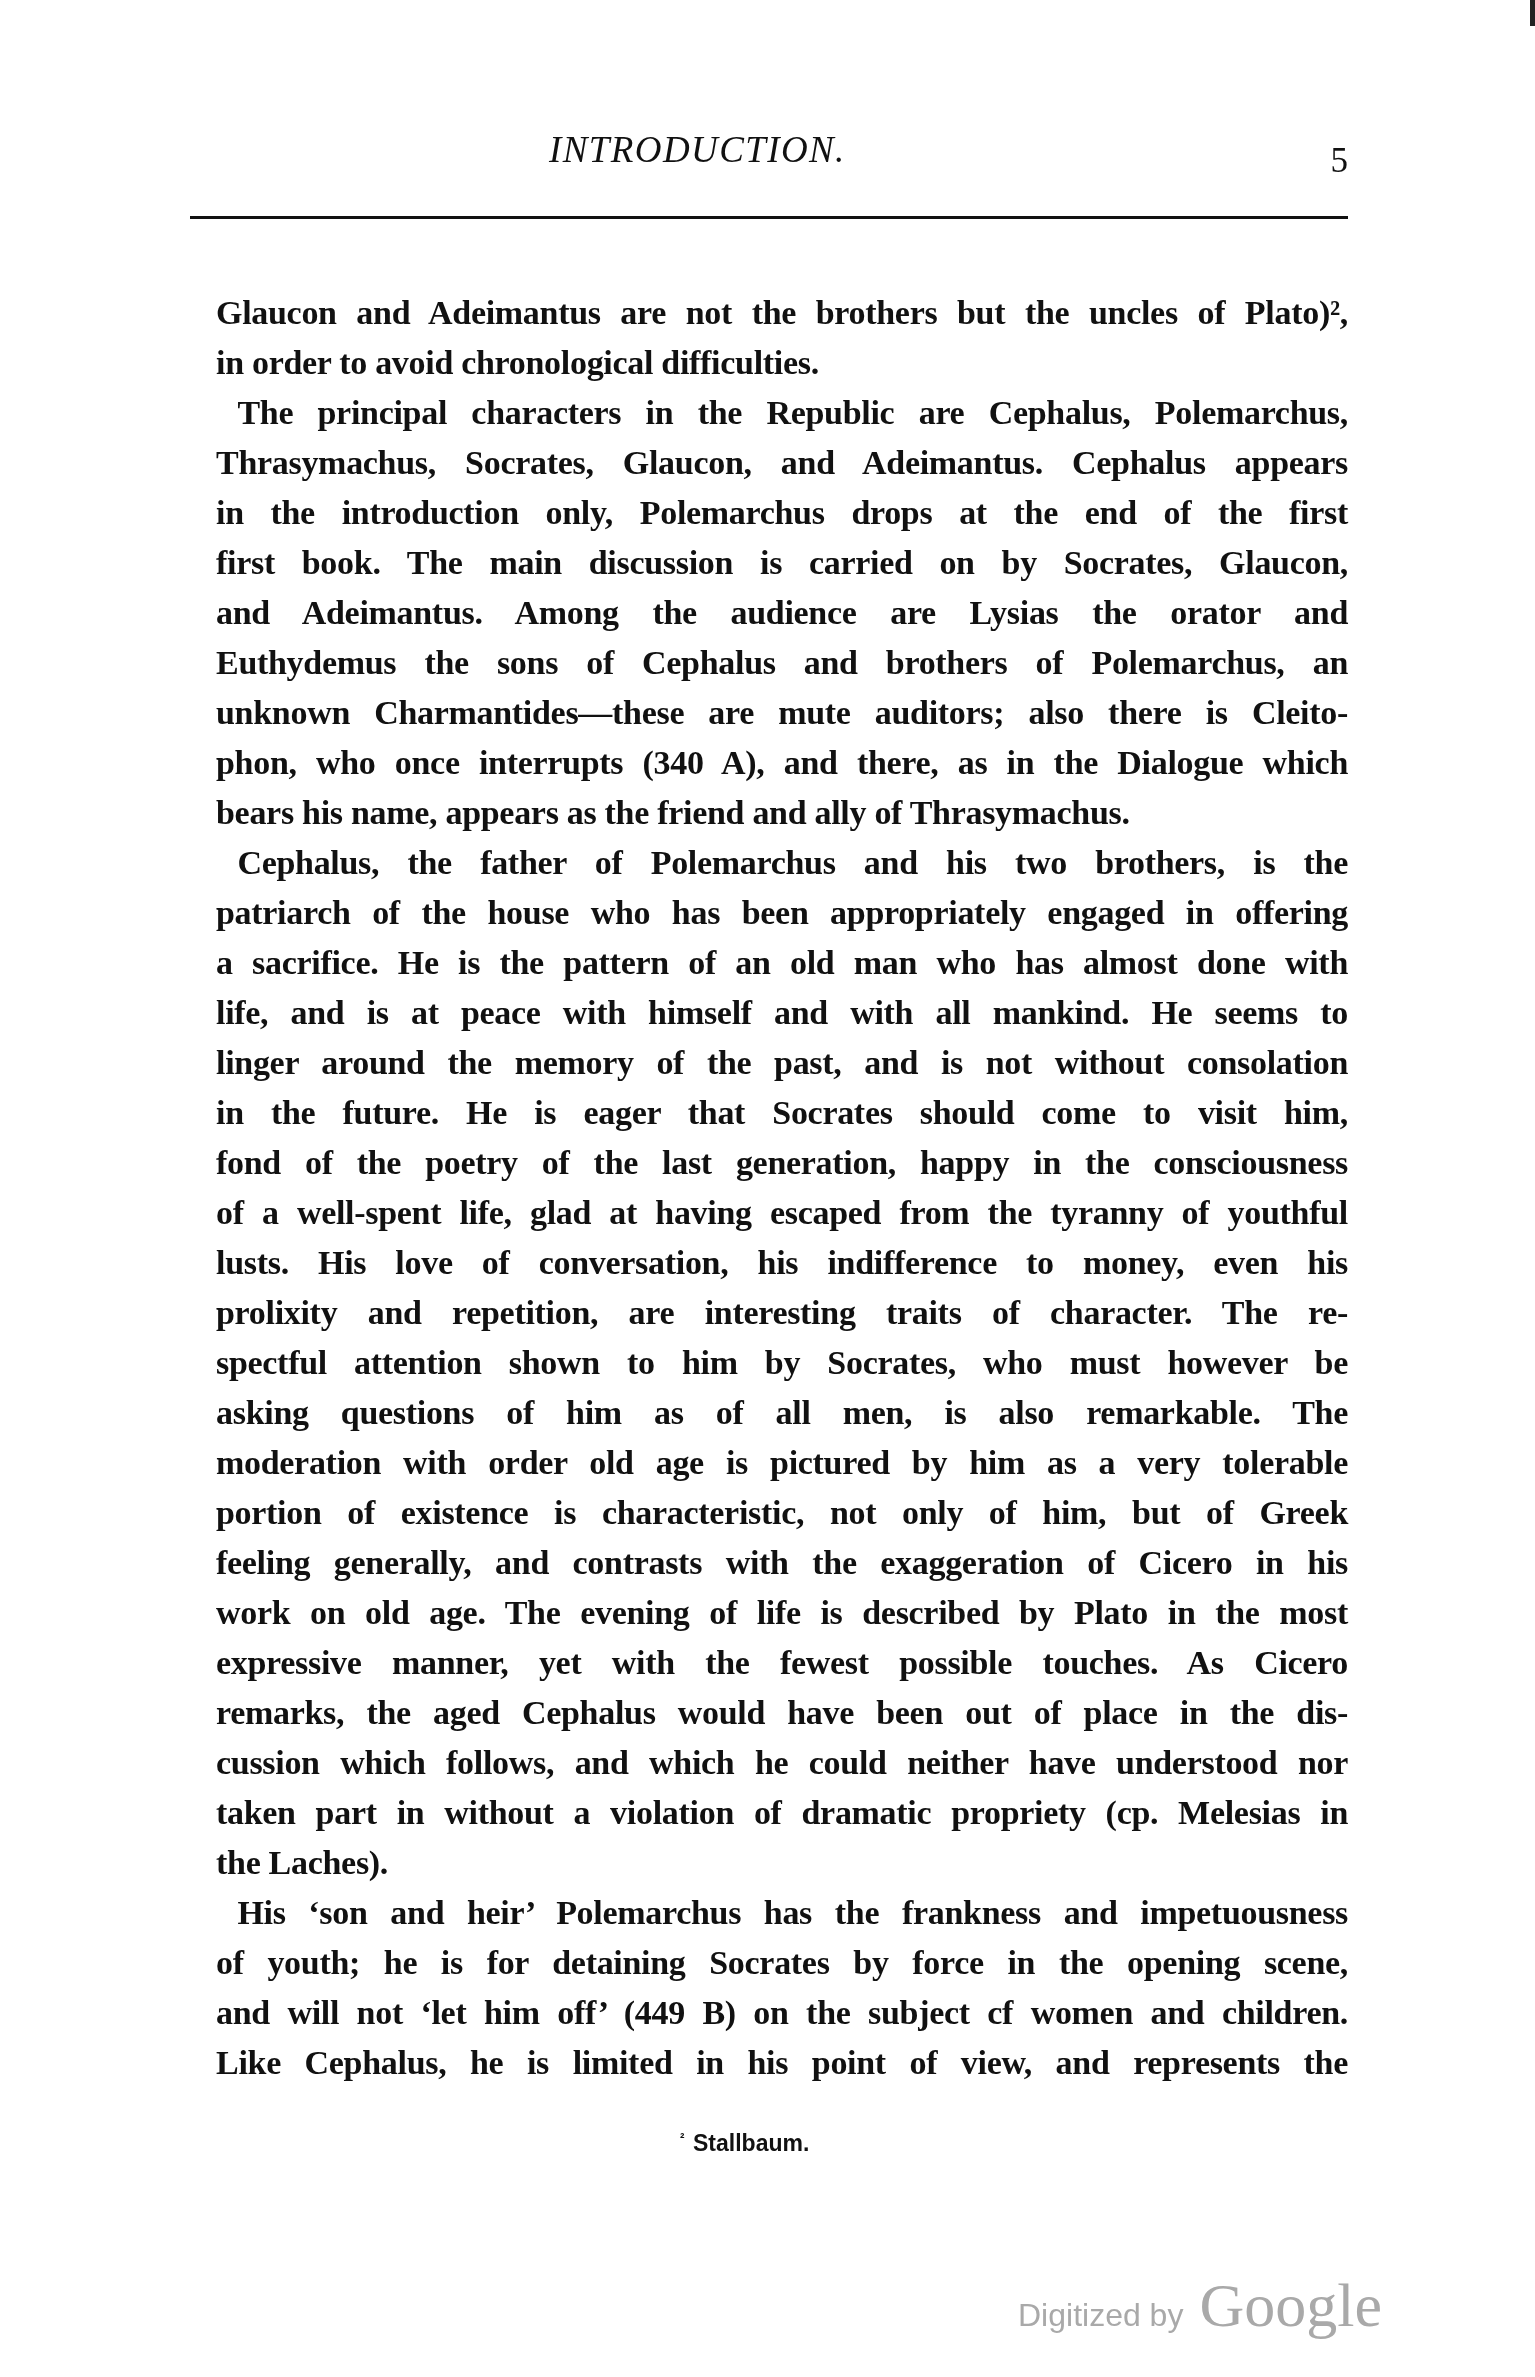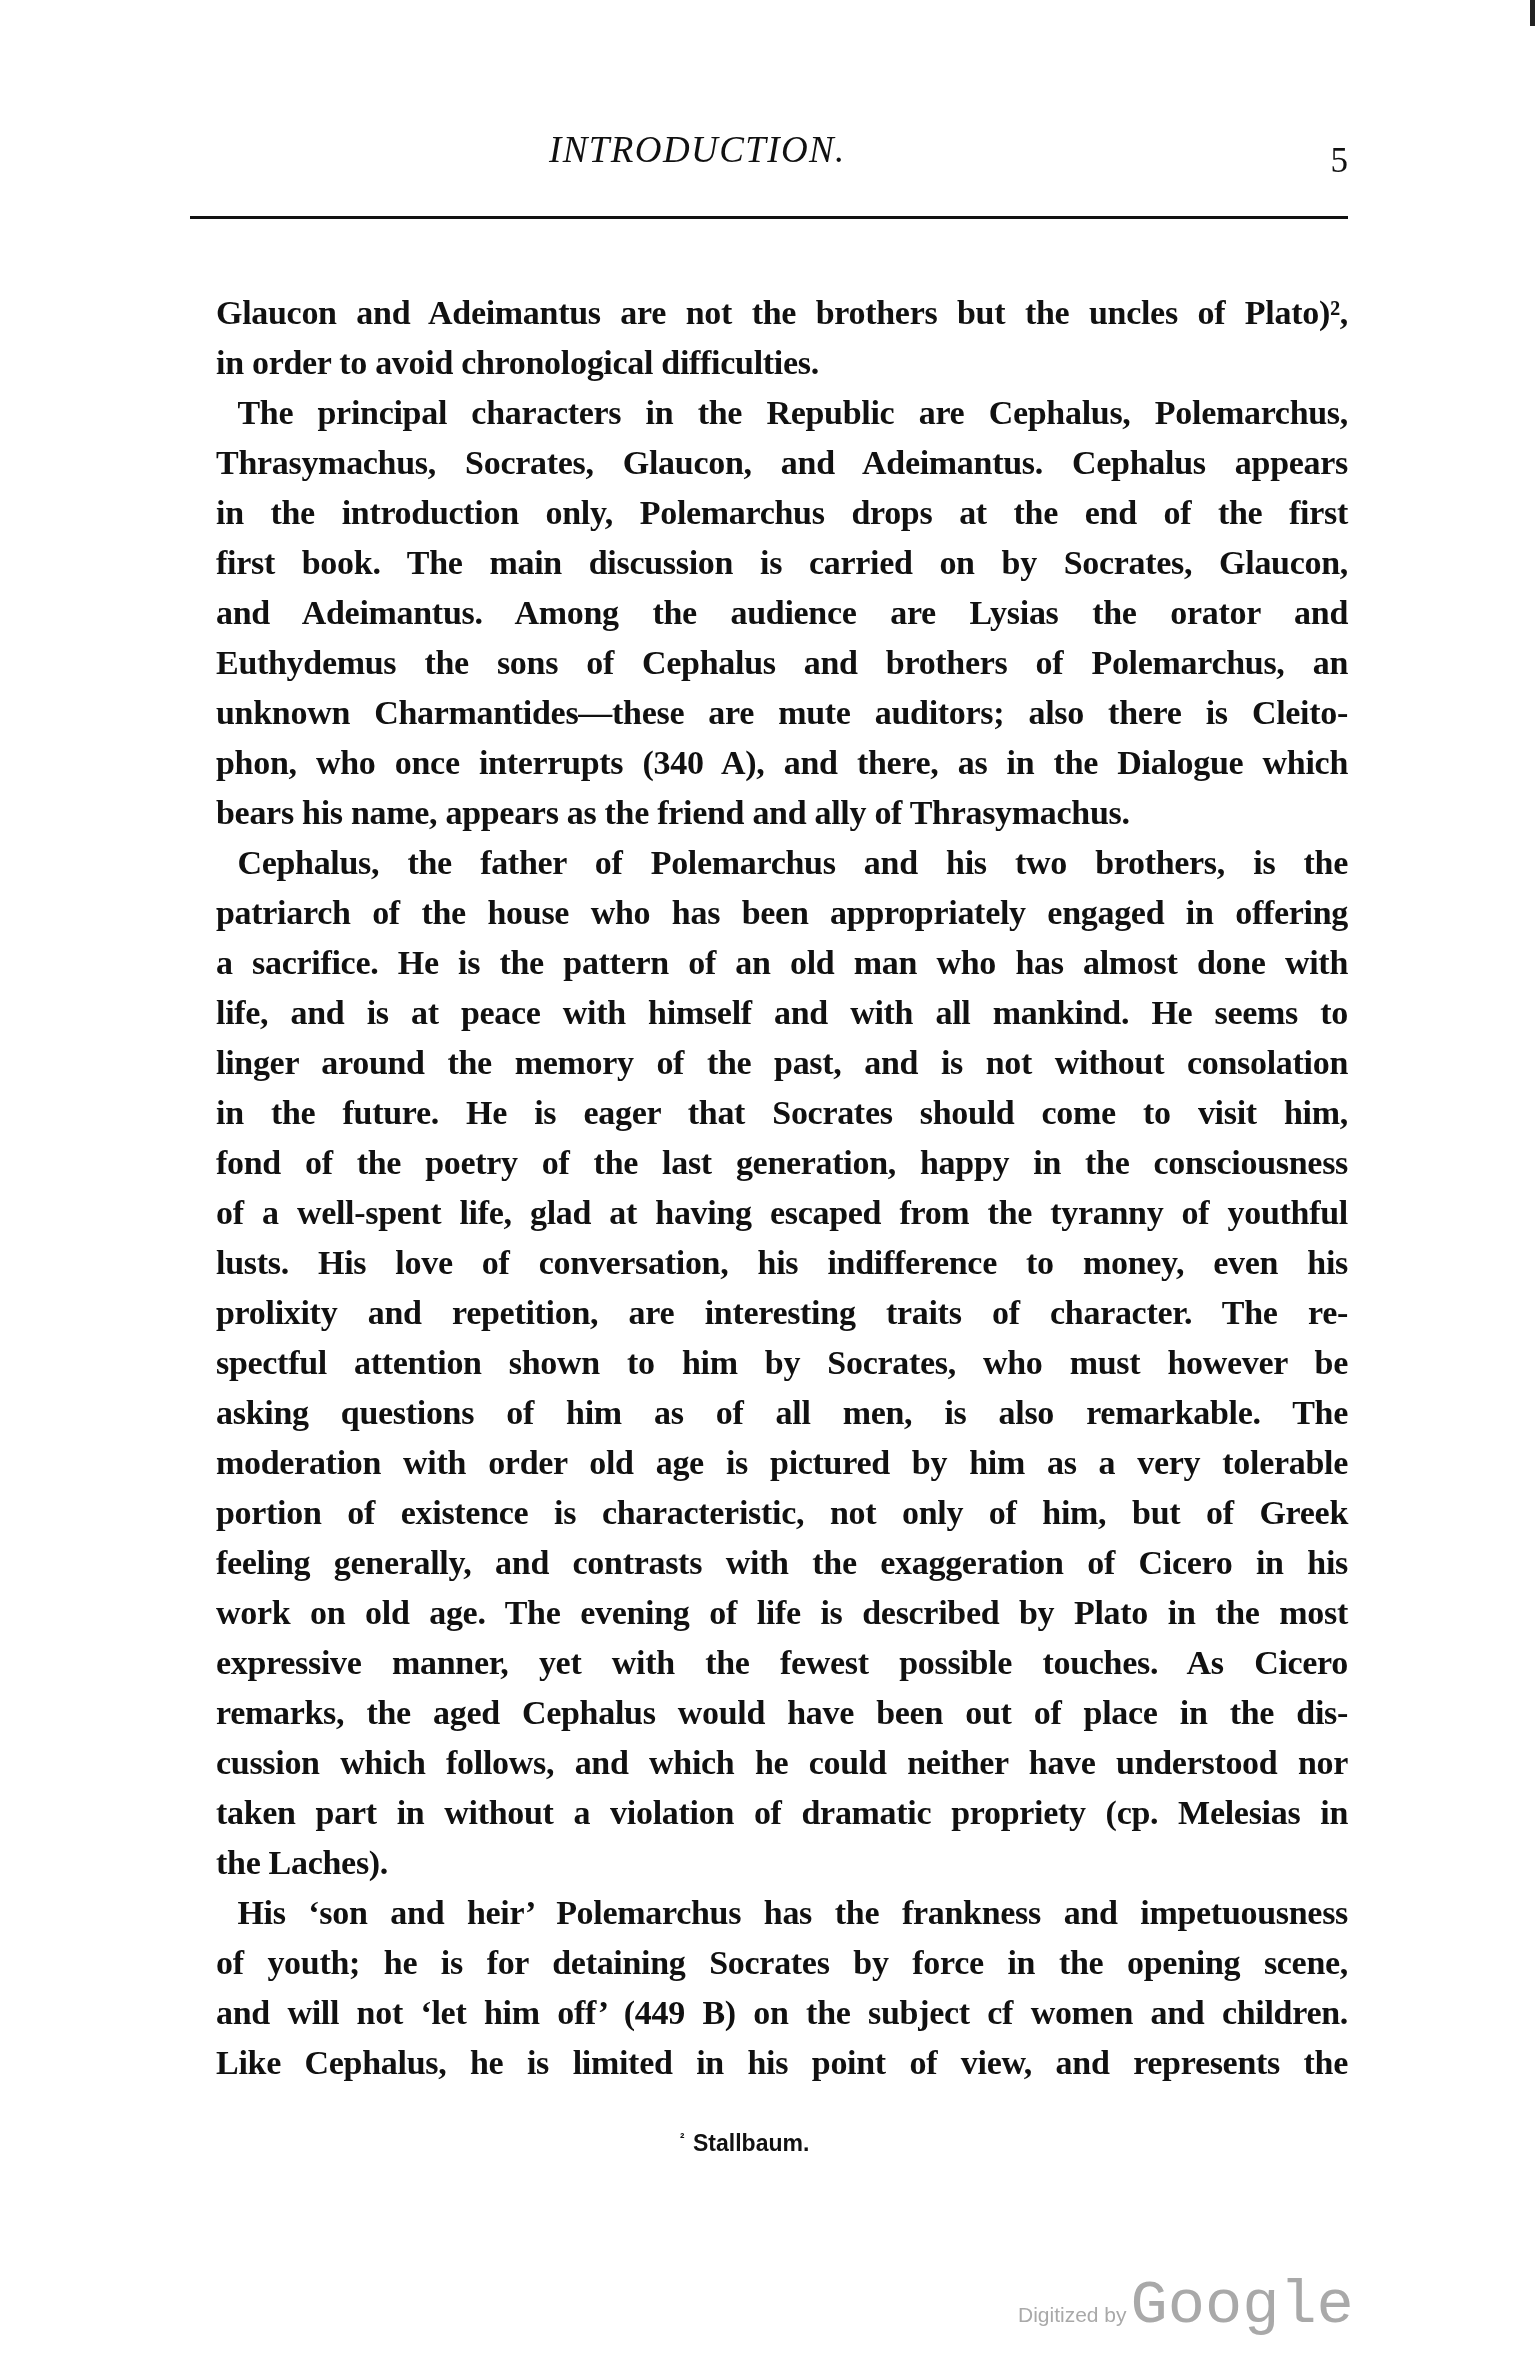--- a/index.html
+++ b/index.html
@@ -12,22 +12,22 @@
   .rule { position: absolute; left: 190px; top: 216px; width: 1158px; height: 2.9px; background: #111; }
   .body { position: absolute; left: 216px; top: 240px; width: 1132px; margin-top: 48px; }
   .line { display: block; font-size: 34px; line-height: 50px; height: 50px; white-space: nowrap;
           text-align: justify; text-align-last: justify; font-weight: bold; letter-spacing: -0.3px; }
   .line.last { text-align-last: left; }
   .line.indent { padding-left: 21.4px; }
   .footnote { position: absolute; left: 680px; top: 2130px; font-size: 23px; font-weight: bold;
               font-family: "Liberation Sans", sans-serif; }
   .footnote sup { font-size: 13.3px; vertical-align: 8.6px; margin-right: 8.6px; }
   .watermark { position: absolute; left: 1018px; top: 2270px; color: #a9a9a9; white-space: nowrap; }
-  .wm-small { font-family: "Liberation Sans", sans-serif; font-size: 21px; }
-  .wm-big { font-family: Liberation Mono, monospace; font-size: 62px; margin-left: 4px; }
+  .wm-small { font-family: "Liberation Sans", sans-serif; font-size: 32px; }
+  .wm-big { font-family: Liberation Serif, serif; font-size: 62px; margin-left: 16px; }
   .edge-mark { position: absolute; right: 0; top: 0; width: 4.8px; height: 26px; background: #222; }
 </style>
 </head>
 <body>
 
 <div class="edge-mark"></div>
 
 <div class="header">
   <span class="running-title">INTRODUCTION.</span>
   <span class="page-number">5</span>

